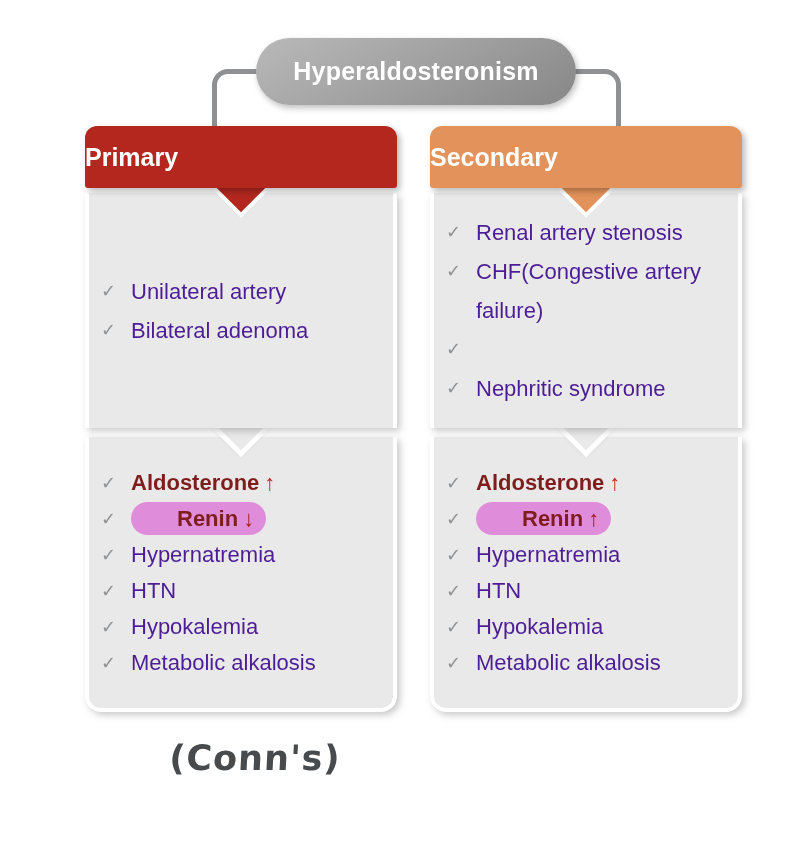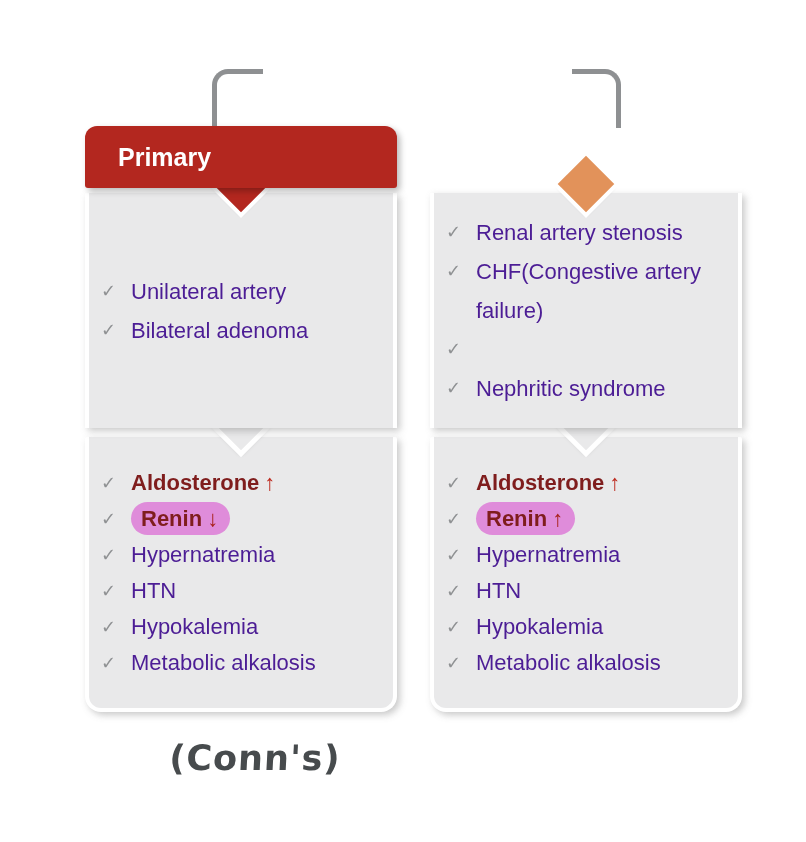--- a/index.html
+++ b/index.html
@@ -34,21 +34,21 @@
   
   .column{position:absolute;top:126px;width:312px;height:586px;}
   .col-primary{left:85px;--col:var(--primary_header,#b3271f);}
   .col-secondary{left:430px;--col:var(--secondary_header,#e2925a);}
 
   .col-header{
     position:absolute;top:0;left:0;right:0;height:62px;z-index:5;
     background:var(--col);
     border-radius:12px 12px 3px 3px;
     box-shadow:3px 3px 6px rgba(0,0,0,0.28);
-    display:flex;align-items:center;padding-left:33px;box-sizing:border-box;
+    display:flex;align-items:center;box-sizing:border-box;
   }
   .col-header span{color:#ffffff;font-size:25px;font-weight:bold;}
 
   .hdr-diamond{
     position:absolute;left:50%;top:38px;width:40px;height:40px;z-index:4;
     transform:translateX(-50%) rotate(45deg);
     background:var(--col);box-shadow:0 0 0 4px #ffffff,2px 2px 4px rgba(0,0,0,0.2);
   }
 
   .body{
@@ -76,35 +76,38 @@
   .findings .item{line-height:36px;}
   .check{flex:0 0 30px;font-size:18px;color:#8f9193;}
   .txt{color:#4c1d95;}
   .item.strong .txt{color:#7f1d1d;font-weight:bold;}
   .arrow{font-weight:bold;color:var(--arrow_red,#bd2a1f);margin-left:5px;font-size:22px;}
   .hl{
     display:inline-flex;align-items:center;
     background:var(--highlight,#df8cda);
     border-radius:17px;padding:0 12px 0 10px;line-height:33px;margin:1px 0;
   }
-  .hl .txt{color:#3f3941;font-weight:bold;}
+  .hl .txt{color:#3f3941;font-weight:bold;margin-left:36px;}
   .hl .arrow{color:#a8211b;}
 
   
   .annotation{
     position:absolute;left:150px;top:738px;width:210px;text-align:center;
     font-family:"DejaVu Sans",sans-serif;font-size:35px;font-weight:bold;
     color:#474b4d;transform:skewX(-3deg);letter-spacing:1px;z-index:1;
   }
 </style>
 </head>
 <body>
 
 <div class="canvas">
 
+  <div class="root-pill">
+    <span>Hyperaldosteronism</span>
+  </div>
 
   <div class="connector left"></div>
   <div class="connector right"></div>
 
   <div class="column col-primary">
     <div class="body lower findings">
       <div class="item strong">
         <span class="check">✓</span>
         <span class="txt">Aldosterone</span>
         <span class="arrow">↑</span>
@@ -193,17 +196,20 @@
       </div>
       <div class="item">
         <span class="check">✓</span>
       </div>
       <div class="item">
         <span class="check">✓</span>
         <span class="txt">Nephritic syndrome</span>
       </div>
     </div>
     <span class="hdr-diamond"></span>
+    <div class="col-header">
+      <span>Secondary</span>
+    </div>
   </div>
 
   <div class="annotation">(Conn's)</div>
 
 </div>
 
 </body></html>

